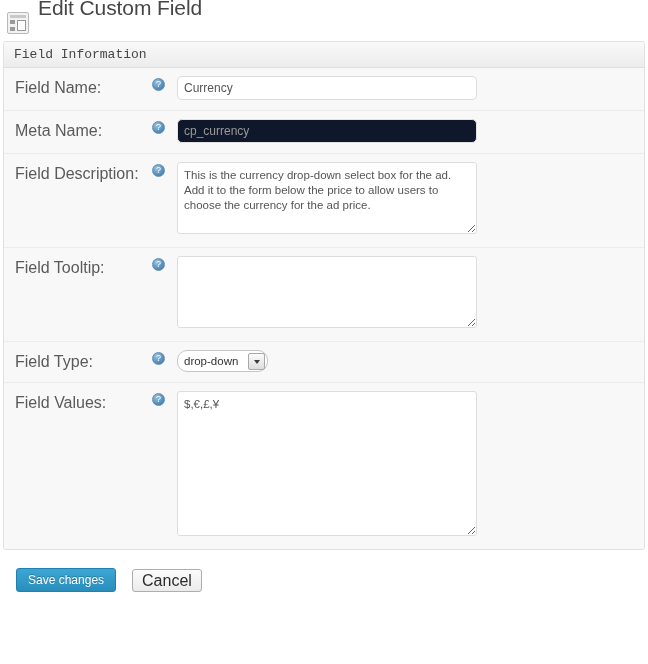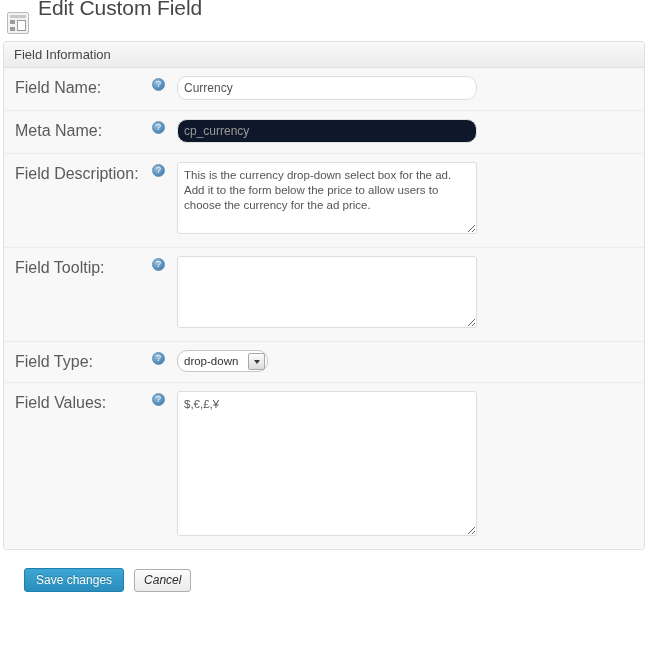--- a/index.html
+++ b/index.html
@@ -75,21 +75,21 @@
     border-radius: 3px;
     background: #f9f9f9;
     overflow: hidden;
   }
   .panel-header {
     height: 25px;
     line-height: 25px;
     padding: 0 10px;
     background: linear-gradient(to bottom, #f9f9f9 0%, #ececec 100%);
     border-bottom: 1px solid #dfdfdf;
-    font-family: Liberation Sans, sans-serif;
+    font-family: Liberation Mono, monospace;
     font-size: 13px;
     color: #464646;
   }
 
   
   .row {
     display: flex;
     align-items: flex-start;
     border-bottom: 1px solid #ececec;
     background: #f8f8f8;
@@ -136,21 +136,21 @@
     padding: 8px 0 10px 0;
   }
 
   
   input.text-input {
     width: 300px;
     height: 24px;
     padding: 2px 6px;
     box-sizing: border-box;
     border: 1px solid #dddddd;
-    border-radius: 10px;
+    border-radius: 5px;
     background: #ffffff;
     font-family: "Liberation Sans", sans-serif;
     font-size: 12px;
     color: #555555;
     outline: none;
   }
   input.text-input[disabled] {
     background: #0f172a;
     border-color: #e3e3e3;
     color: #999999;
@@ -204,50 +204,49 @@
     position: absolute;
     left: 50%; top: 50%;
     margin-left: -3px; margin-top: -1px;
     border-left: 3.5px solid transparent;
     border-right: 3.5px solid transparent;
     border-top: 4px solid #3a3a3a;
   }
 
   
   .footer {
-    padding: 18px 0 0 24px;
+    padding: 18px 0 0 16px;
     display: flex;
     align-items: center;
-    gap: 10px;
+    gap: 16px;
   }
   .btn-primary {
     background: linear-gradient(to bottom, #3ca6d4 0%, #2a8ebb 100%);
     border: 1px solid #1f7fae;
     border-radius: 3px;
     color: #ffffff;
     font-family: "Liberation Sans", sans-serif;
     font-size: 12px;
     padding: 0 11px;
     height: 24px;
     line-height: 22px;
     cursor: pointer;
     text-shadow: 0 -1px 0 rgba(0,0,0,.25);
   }
   .btn-secondary {
     background: linear-gradient(to bottom, #fcfcfc 0%, #ebebeb 100%);
     border: 1px solid #aeaeae;
     border-radius: 3px;
     color: #2b2b2b;
     font-family: "Liberation Sans", sans-serif;
-    font-size: 12px;
+    font-size: 16px;
     padding: 0 9px;
     height: 23px;
     line-height: 21px;
     cursor: pointer;
-    font-style: italic;
   }
 </style>
 </head>
 <body>
 
 <div class="page-header">
   <span class="screen-icon">
     <span class="bar"></span>
     <span class="left-col">
         <i></i>

